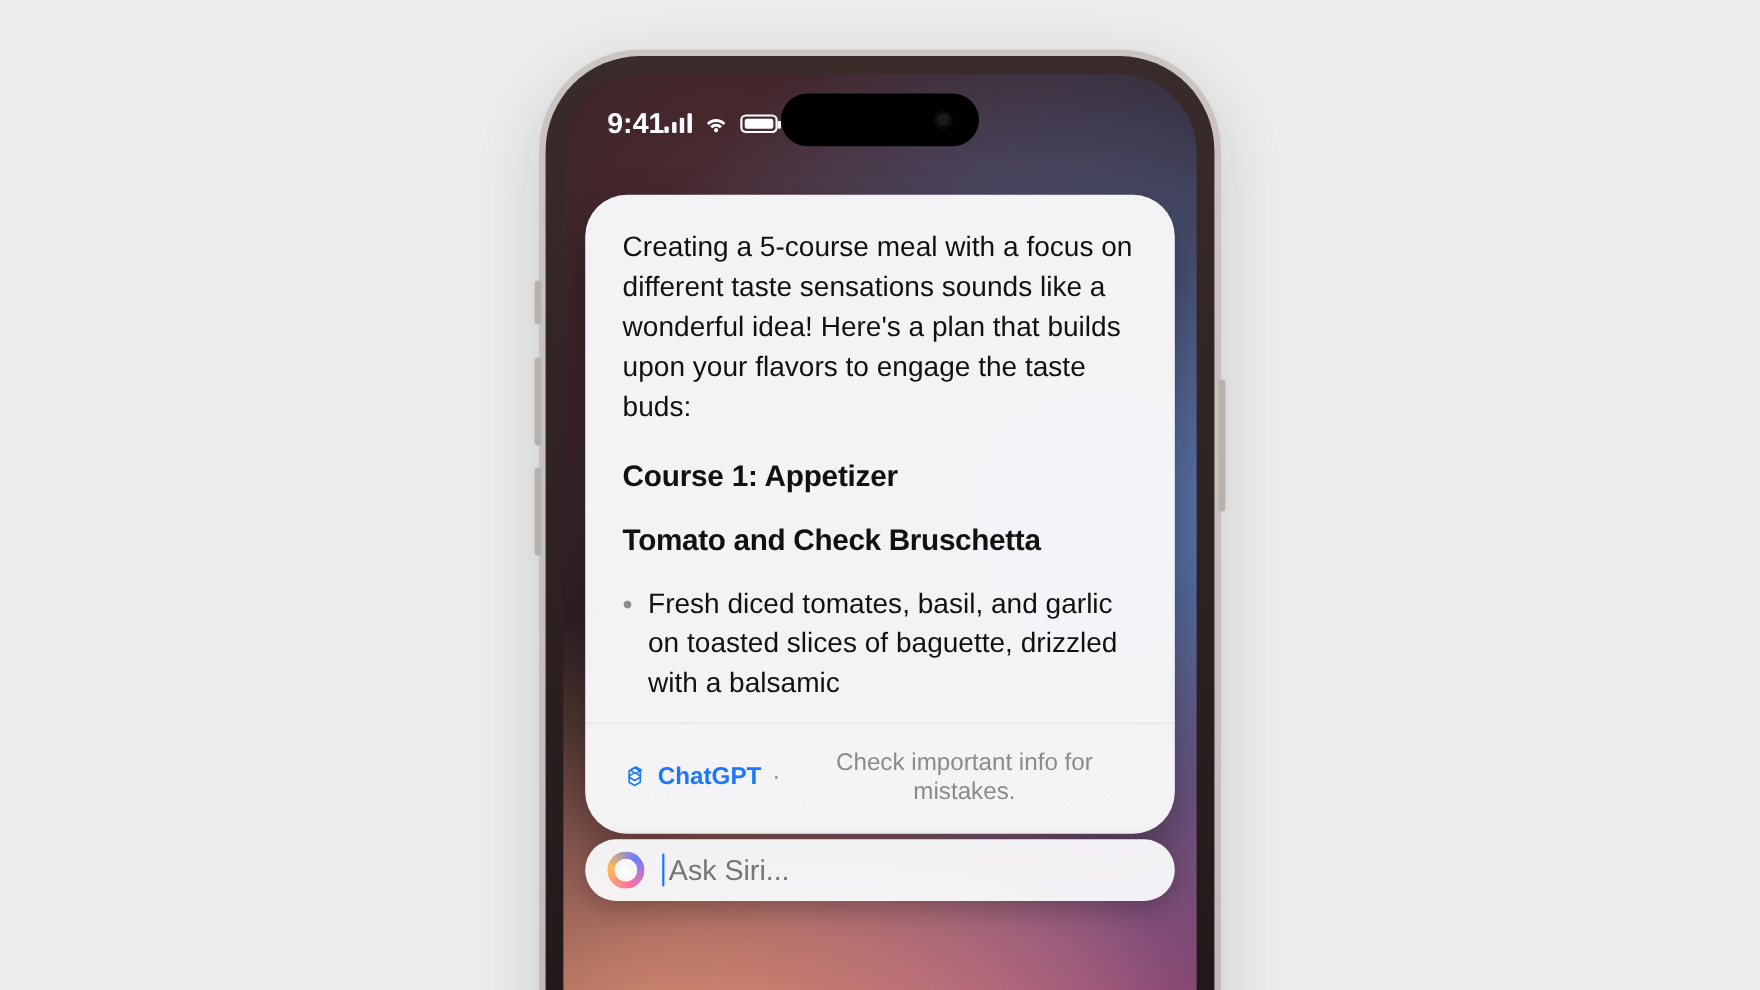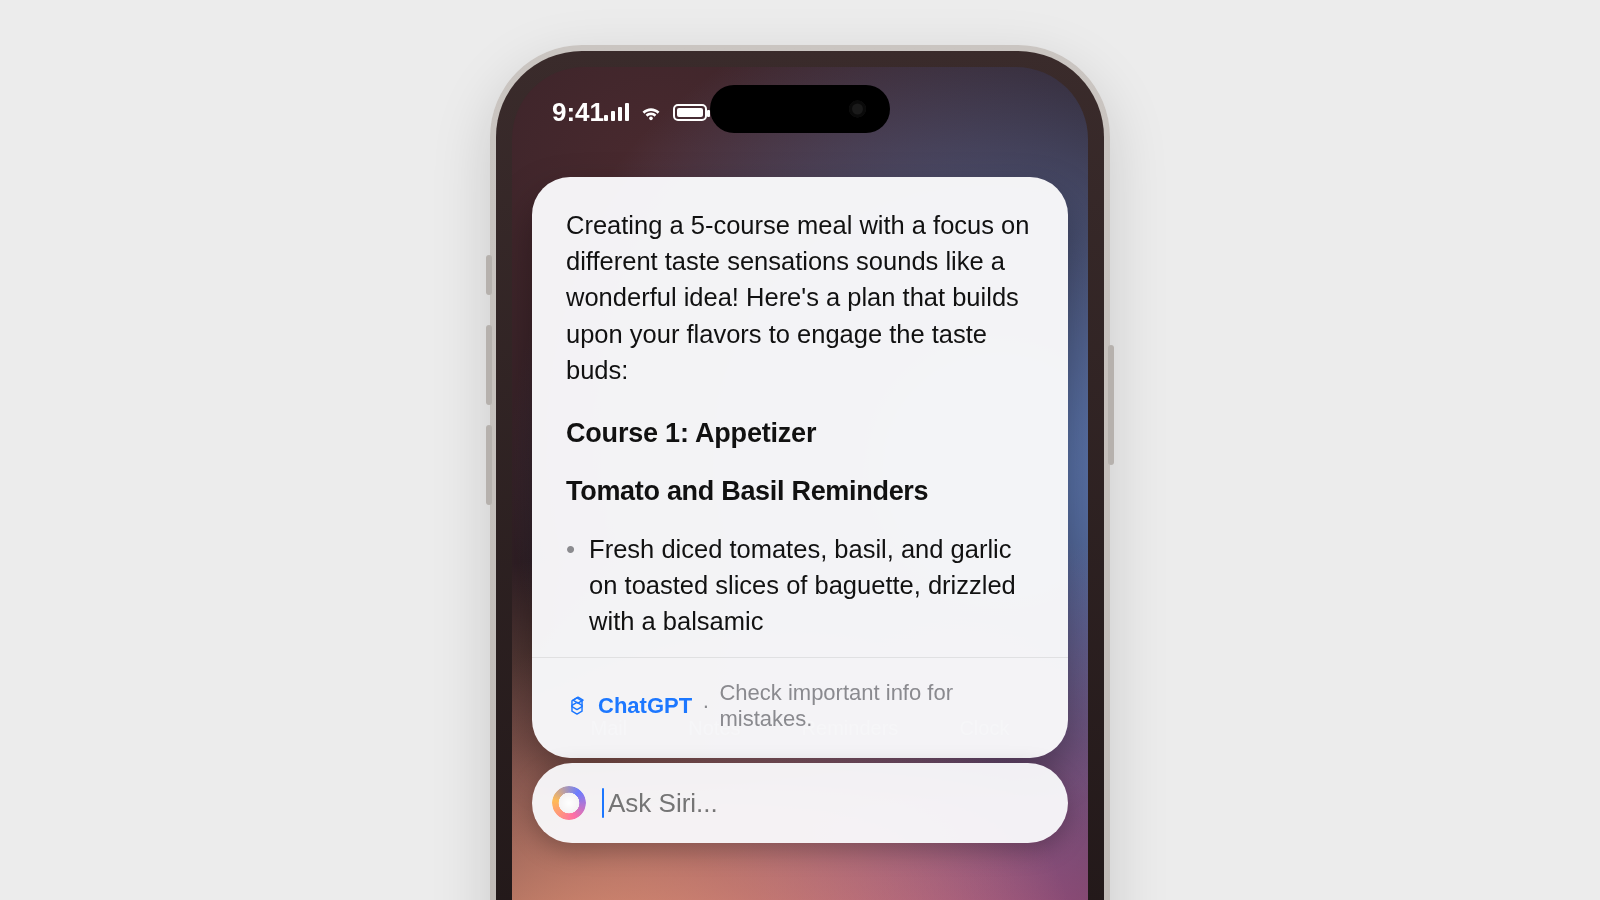--- a/index.html
+++ b/index.html
@@ -103,39 +103,39 @@
   .card-body .h { font-weight:700; font-size:27px; margin-top:26px; letter-spacing:-0.2px;}
   .card-body .h2 { font-weight:700; font-size:27px; margin-top:20px; letter-spacing:-0.3px;}
   .card-body ul { list-style:none; margin-top:20px; }
   .card-body li { display:flex; gap:14px; }
   .card-body li .dot { color:#8b8b8f; font-size:26px; line-height:1.42; }
   .card-body li .txt { flex:1; }
   .card-footer {
     border-top:1px solid rgba(0,0,0,0.08);
     padding: 22px 34px 26px 34px;
     font-size:22px; color:#8a8a8f;
-    display:flex; align-items:center; gap:10px;
+    display:flex; align-items:center; gap:10px;text-align:center;
   }
   .card-footer .src { color:#1c77ff; font-weight:600; }
   .card-footer .sep { color:#8a8a8f; }
   .card-footer .openai { width:22px; height:22px; flex:none; }
 
   
   .apps {
     position:absolute; left:0; right:0; top:650px;
     display:flex; justify-content:space-around;
     padding:0 48px;
     font-size:20px; color:#e3dbe0;
     text-shadow:0 1px 2px rgba(0,0,0,0.4);
   }
 
   
   .siri {
     position:absolute; left:20px; right:20px; top:696px;
-    height:80px; border-radius:40px;
+    height:56px; border-radius:40px;
     background:rgba(248,248,250,0.96);
     display:flex; align-items:center; gap:16px;
     padding:0 20px;
     box-shadow:0 8px 24px rgba(0,0,0,0.25);
   }
   .siri .orb {
     width:34px; height:34px; border-radius:50%;
     background: conic-gradient(from 40deg, #6a7cff, #ff6fa5, #ffbb55, #6a7cff);
     -webkit-mask: radial-gradient(circle at center, transparent 42%, #000 44%);
             mask: radial-gradient(circle at center, transparent 42%, #000 44%);
@@ -187,21 +187,21 @@
           <span>Mail</span>
           <span>Notes</span>
           <span>Reminders</span>
           <span>Clock</span>
         </div>
 
         <div class="card">
           <div class="card-body">
             <p class="intro">Creating a 5-course meal with a focus on different taste sensations sounds like a wonderful idea! Here's a plan that builds upon your flavors to engage the taste buds:</p>
             <p class="h">Course 1: Appetizer</p>
-            <p class="h2">Tomato and Basil Reminders</p>
+            <p class="h2">Tomato and Check Bruschetta</p>
             <ul>
               <li>
                 <span class="dot">•</span>
                 <span class="txt">Fresh diced tomates, basil, and garlic on toasted slices of baguette, drizzled with a balsamic</span>
               </li>
             </ul>
           </div>
           <div class="card-footer">
             <svg class="openai" viewBox="0 0 24 24">
               <g fill="none" stroke="#1c77ff" stroke-width="1.6" stroke-linejoin="round">

